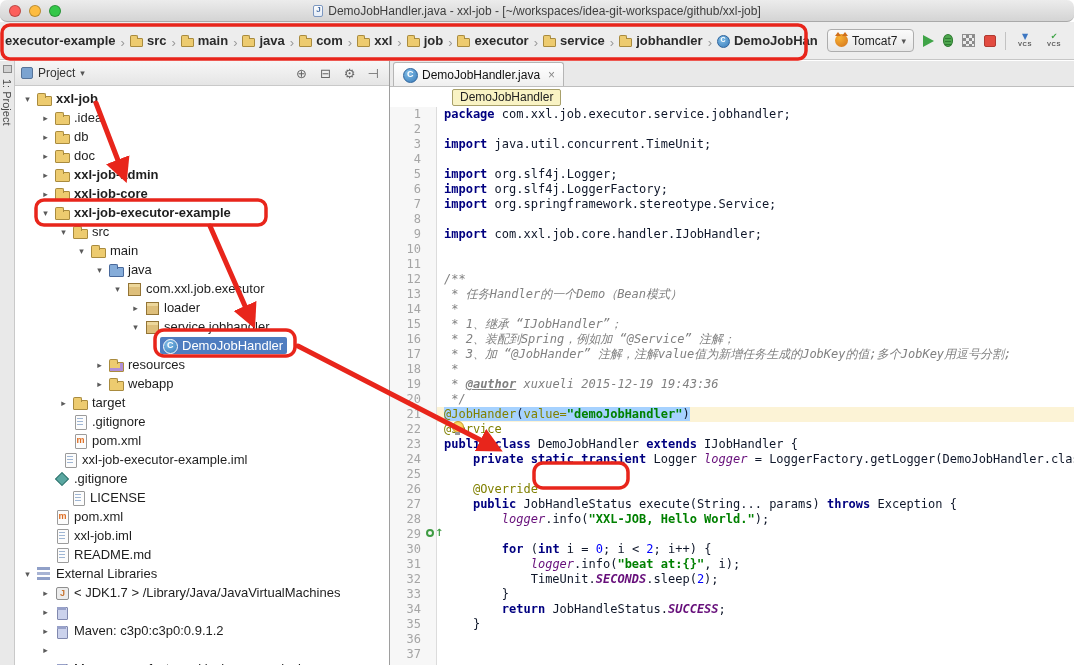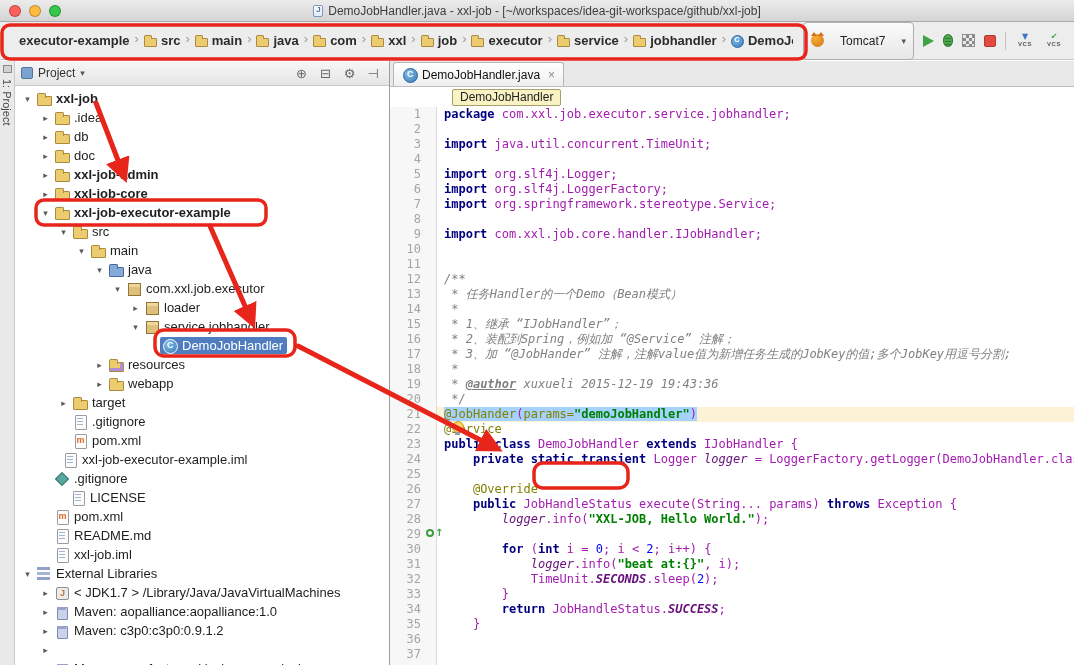--- a/index.html
+++ b/index.html
@@ -3,45 +3,45 @@
 <meta charset="utf-8">
 <style>
   * { box-sizing: border-box; margin: 0; padding: 0; }
   html,body { width:1074px; height:665px; }
   body { font-family:"Liberation Sans",sans-serif; background:#fff; overflow:hidden; }
   .app { position:relative; width:1074px; height:665px; background:#fff; overflow:hidden; }
 
   
   .titlebar { position:absolute; left:0; top:0; right:0; height:22px;
     background:linear-gradient(#ECECEC,#D4D4D4); border-bottom:1px solid #A9A9A9;
-    display:flex; align-items:center; }
+    display:flex; align-items:center;border-radius:7px; }
   .lights { display:flex; gap:8px; padding-left:9px; z-index:2; }
   .light { width:12px; height:12px; border-radius:50%; border:1px solid rgba(0,0,0,.25); }
   .light.red { background:#FC605C; } .light.yellow { background:#FDBC40; } .light.green { background:#34C749; }
   .title-center { position:absolute; left:0; right:0; display:flex; justify-content:center; align-items:center; gap:5px;
     font-size:12px; color:#3D3D3D; }
   .title-icon { width:10px; height:12px; background:linear-gradient(#FDFDFD,#E4ECF7); border:1px solid #7C97C0; border-radius:2px; position:relative; }
   .title-icon::after { content:"J"; position:absolute; left:2px; top:-1px; font:bold 8px "Liberation Sans",sans-serif; color:#4A6FA5; }
 
   
   .navbar { position:absolute; top:22px; left:0; right:0; height:38px; background:#EDEDED;
     border-bottom:1px solid #C6C6C6; display:flex; align-items:center; }
-  .crumbs { flex:1; display:flex; align-items:flex-start; overflow:hidden; white-space:nowrap; padding-left:18px; }
+  .crumbs { flex:1; display:flex; align-items:flex-end; overflow:hidden; white-space:nowrap; padding-left:4px; }
   .crumb { display:inline-flex; align-items:center; gap:4px; font-size:13px; font-weight:bold; color:#2B2B2B; padding:2px 1px; }
   .crumb-sep { color:#9A9A9A; font-size:13px; margin:0 4px; }
   .cicon { display:inline-block; position:relative; width:13px; height:11px; flex:none; }
   .cfolder::before { content:""; position:absolute; left:0; top:3px; width:11px; height:7px; background:#EDCB6F; border:1px solid #A98B3E; border-radius:1px; }
   .cfolder::after  { content:""; position:absolute; left:0; top:0;  width:6px;  height:3px; background:#EDCB6F; border:1px solid #A98B3E; border-bottom:none; border-radius:2px 2px 0 0; }
   .cclass::before { content:""; position:absolute; left:0; top:0; width:11px; height:11px; border-radius:50%;
     background:radial-gradient(circle at 35% 30%,#7FBDE8,#3B7CB9); border:1px solid #2C639C; }
   .cclass::after { content:"C"; position:absolute; left:3.5px; top:0.5px; color:#fff; font:bold 7px "Liberation Sans",sans-serif; }
 
   .toolbar { display:flex; align-items:center; gap:9px; padding:0 10px; flex:none; }
-  .combo { display:flex; align-items:center; gap:16px; border:1px solid #ADADAD; border-radius:4px;
-    background:linear-gradient(#FBFBFB,#E7E7E7); padding:2px 7px; font-size:12px; color:#222; height:38px; }
+  .combo { display:flex; align-items:center; gap:4px; border:1px solid #ADADAD; border-radius:4px;
+    background:linear-gradient(#FBFBFB,#E7E7E7); padding:2px 7px; font-size:12px; color:#222; height:23px; }
   .combo-arrow { font-size:9px; color:#555; font-family:"DejaVu Sans",sans-serif; }
   .tomcat-icon { width:13px; height:13px; border-radius:50%; background:radial-gradient(circle at 35% 30%,#F8B133,#D0701B); position:relative; }
   .tomcat-icon::before, .tomcat-icon::after { content:""; position:absolute; top:-2px; border-left:3px solid transparent; border-right:3px solid transparent; border-bottom:4px solid #D0701B; }
   .tomcat-icon::before { left:0; } .tomcat-icon::after { right:0; }
   .run-icon { width:0; height:0; border-left:11px solid #3FA447; border-top:6px solid transparent; border-bottom:6px solid transparent; }
   .debug-icon { width:10px; height:13px; background:#4EA64E; border-radius:5px/6px; position:relative; border:1px solid #2F7C32; }
   .debug-icon::after { content:""; position:absolute; left:1px; top:3px; width:6px; height:1px; background:#2F7C32; box-shadow:0 3px 0 #2F7C32, 0 6px 0 #2F7C32; }
   .coverage-icon { width:13px; height:13px; border:1px solid #8F8F8F;
     background:repeating-conic-gradient(#8A8A8A 0% 25%, #ECECEC 0% 50%); background-size:6px 6px; }
   .stop-icon { width:12px; height:12px; background:#E24B40; border:1px solid #AF3A31; border-radius:2px; }
@@ -105,21 +105,21 @@
   .chip { border:1px solid #A8A06A; background:#F9F3C4; font-size:12px; padding:0 7px; height:17px; display:flex; align-items:center; color:#222; border-radius:2px; }
 
   .codewrap { flex:1; display:flex; position:relative; overflow:hidden; }
   .gutter { width:47px; background:#F7F7F7; border-right:1px solid #DCDCDC; flex:none; }
   .gut { height:15px; text-align:right; padding-right:15px; color:#A5A5A5; font:12px/15px "DejaVu Sans Mono",monospace; }
   .code { flex:1; overflow:hidden; min-width:0; }
   .code-line { height:15px; white-space:pre; font:12px/15px "DejaVu Sans Mono",monospace; padding-left:7px; color:#000; }
   .code-line.caret { background:#FCF3D6; }
   .selbg { background:#A6D2FF; }
   .tk-k { color:#000080; font-weight:bold; }
-  .tk-p { color:#a21caf; }
+  .tk-p { color:#0f172a; }
   .tk-s { color:#008000; font-weight:bold; }
   .tk-c { color:#808080; font-style:italic; }
   .tk-ct { color:#808080; font-style:italic; font-weight:bold; text-decoration:underline; }
   .tk-a { color:#808000; }
   .tk-f { color:#660E7A; font-style:italic; }
   .tk-sf { color:#660E7A; font-style:italic; font-weight:bold; }
   .tk-n { color:#0000FF; }
 
   .bulb { position:absolute; left:61px; top:314px; width:12px; height:14px; }
   .bulb::before { content:""; position:absolute; left:1px; top:0; width:10px; height:10px; border-radius:50%;
@@ -406,49 +406,48 @@
             <span class="tarrow"></span>
             <span class="twrap">
               <span class="ticon maven"></span>
               <span class="tlabel">pom.xml</span>
             </span>
           </div>
           <div class="trow" style="padding-left: 24px;">
             <span class="tarrow"></span>
             <span class="twrap">
               <span class="ticon file"></span>
+              <span class="tlabel">xxl-job.iml</span>
+            </span>
+          </div>
+          <div class="trow" style="padding-left: 24px;">
+            <span class="tarrow"></span>
+            <span class="twrap">
+              <span class="ticon file"></span>
               <span class="tlabel">README.md</span>
-            </span>
-          </div>
-          <div class="trow" style="padding-left: 24px;">
-            <span class="tarrow"></span>
-            <span class="twrap">
-              <span class="ticon file"></span>
-              <span class="tlabel">xxl-job.iml</span>
             </span>
           </div>
           <div class="trow" style="padding-left: 6px;">
             <span class="tarrow">▾</span>
             <span class="twrap">
               <span class="ticon extlib"></span>
               <span class="tlabel">External Libraries</span>
             </span>
           </div>
           <div class="trow" style="padding-left: 24px;">
             <span class="tarrow">▸</span>
             <span class="twrap">
               <span class="ticon jdk"></span>
               <span class="tlabel">&lt; JDK1.7 &gt; /Library/Java/JavaVirtualMachines</span>
             </span>
           </div>
           <div class="trow" style="padding-left: 24px;">
             <span class="tarrow">▸</span>
             <span class="twrap">
               <span class="ticon lib"></span>
-              <span class="tlabel">Maven: aopalliance:aopalliance:1.0</span>
             </span>
           </div>
           <div class="trow" style="padding-left: 24px;">
             <span class="tarrow">▸</span>
             <span class="twrap">
               <span class="ticon lib"></span>
               <span class="tlabel">Maven: c3p0:c3p0:0.9.1.2</span>
             </span>
           </div>
           <div class="trow" style="padding-left: 24px;">
@@ -529,21 +528,21 @@
             <div class="code-line"></div>
             <div class="code-line"><span class="tk-c">/**</span></div>
             <div class="code-line"><span class="tk-c"> * 任务Handler的一个Demo（Bean模式）</span></div>
             <div class="code-line"><span class="tk-c"> *</span></div>
             <div class="code-line"><span class="tk-c"> * 1、继承 “IJobHandler”；</span></div>
             <div class="code-line"><span class="tk-c"> * 2、装配到Spring，例如加 “@Service” 注解；</span></div>
             <div class="code-line"><span class="tk-c"> * 3、加 “@JobHander” 注解，注解value值为新增任务生成的JobKey的值;多个JobKey用逗号分割;</span></div>
             <div class="code-line"><span class="tk-c"> *</span></div>
             <div class="code-line"><span class="tk-c"> * </span><span class="tk-ct">@author</span><span class="tk-c"> xuxueli 2015-12-19 19:43:36</span></div>
             <div class="code-line"><span class="tk-c"> */</span></div>
-            <div class="code-line caret"><span class="selbg"><span class="tk-a">@JobHander</span><span class="tk-p">(</span><span class="tk-a">params=</span><span class="tk-s">"demoJobHandler"</span><span class="tk-p">)</span></span></div>
+            <div class="code-line caret"><span class="selbg"><span class="tk-a">@JobHander</span><span class="tk-p">(</span><span class="tk-a">value=</span><span class="tk-s">"demoJobHandler"</span><span class="tk-p">)</span></span></div>
             <div class="code-line"><span class="tk-a">@Service</span></div>
             <div class="code-line"><span class="tk-k">public class </span><span class="tk-p">DemoJobHandler </span><span class="tk-k">extends</span><span class="tk-p"> IJobHandler {</span></div>
             <div class="code-line"><span class="tk-p">    </span><span class="tk-k">private static transient</span><span class="tk-p"> Logger </span><span class="tk-f">logger</span><span class="tk-p"> = LoggerFactory.getLogger(DemoJobHandler.class);</span></div>
             <div class="code-line"></div>
             <div class="code-line"><span class="tk-p">    </span><span class="tk-a">@Override</span></div>
             <div class="code-line"><span class="tk-p">    </span><span class="tk-k">public</span><span class="tk-p"> JobHandleStatus execute(String... params) </span><span class="tk-k">throws</span><span class="tk-p"> Exception {</span></div>
             <div class="code-line"><span class="tk-p">        </span><span class="tk-f">logger</span><span class="tk-p">.info(</span><span class="tk-s">"XXL-JOB, Hello World."</span><span class="tk-p">);</span></div>
             <div class="code-line"></div>
             <div class="code-line"><span class="tk-p">        </span><span class="tk-k">for</span><span class="tk-p"> (</span><span class="tk-k">int</span><span class="tk-p"> i = </span><span class="tk-n">0</span><span class="tk-p">; i &lt; </span><span class="tk-n">2</span><span class="tk-p">; i++) {</span></div>
             <div class="code-line"><span class="tk-p">            </span><span class="tk-f">logger</span><span class="tk-p">.info(</span><span class="tk-s">"beat at:{}"</span><span class="tk-p">, i);</span></div>

